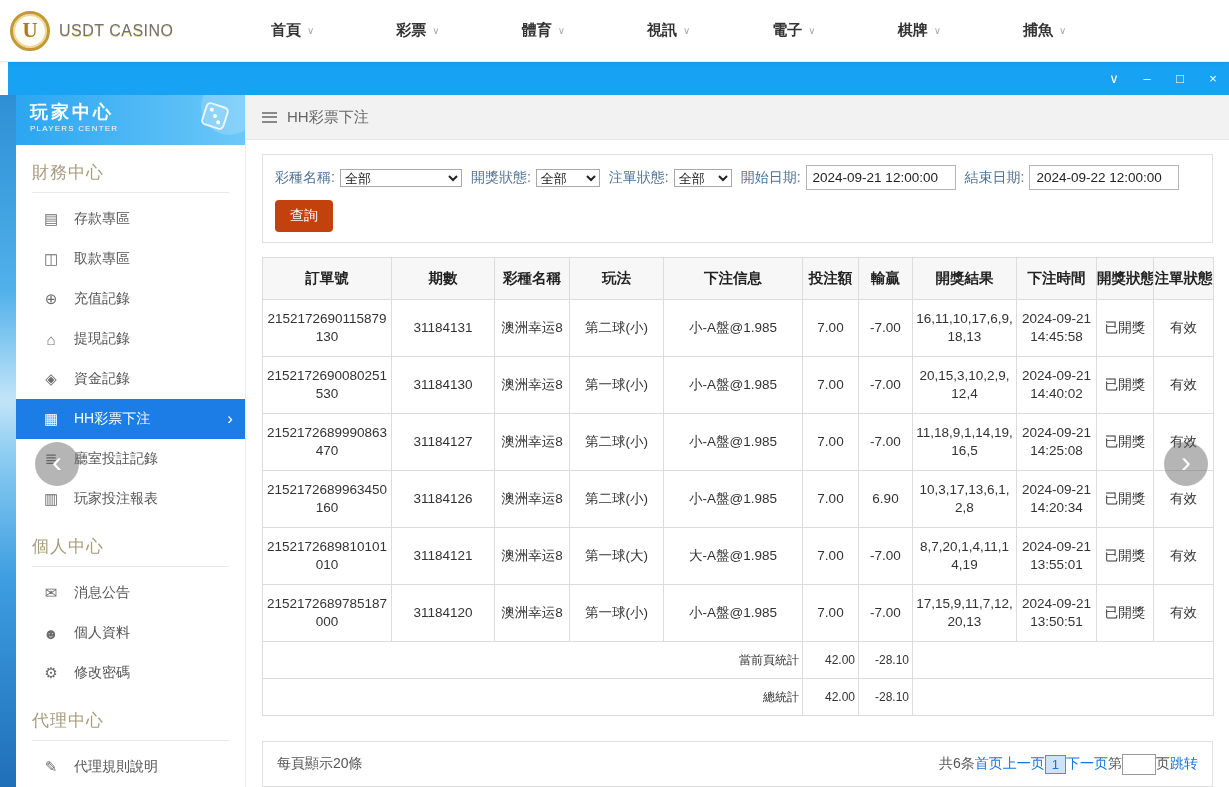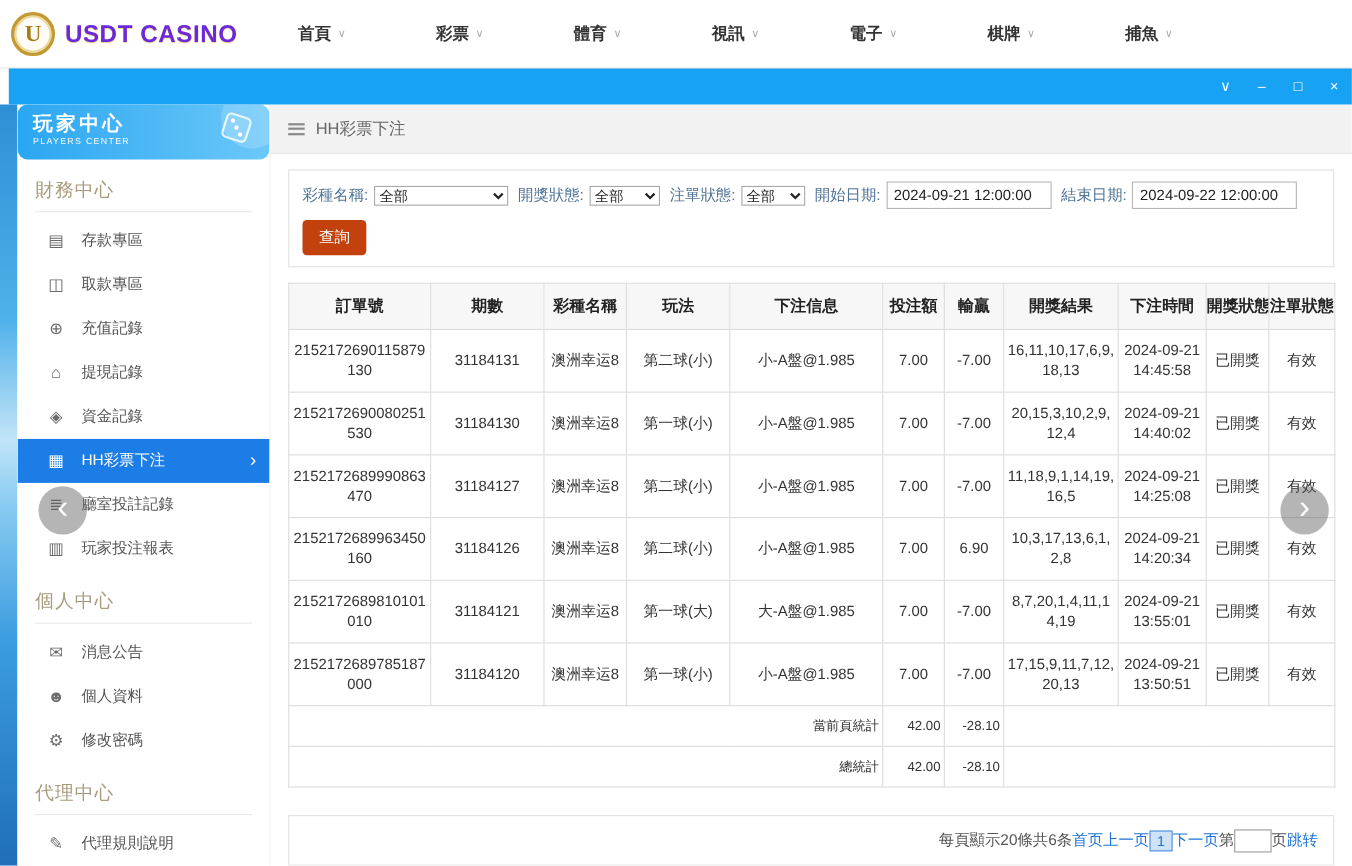--- a/index.html
+++ b/index.html
@@ -7,21 +7,21 @@
   body { font-family:"Liberation Sans", sans-serif; background:#fff; position:relative; overflow:hidden; }
 
   
   .topnav { position:absolute; top:0; left:0; right:0; height:62px; background:#fff;
             display:flex; align-items:center; border-bottom:1px solid #ececec;
             box-shadow:0 1px 3px rgba(0,0,0,.06); z-index:5; }
   .logo { display:flex; align-items:center; gap:9px; margin-left:10px; width:225px; }
   .logo-circle { width:40px; height:40px; border-radius:50%; border:3px solid #c29a31;
                  box-shadow: inset 0 0 0 2px #ecd89c; display:flex; align-items:center; justify-content:center;
                  color:#a87a18; font-weight:bold; font-size:21px; font-family:"Liberation Serif", serif; background:#fffdf5; }
-  .logo-text { font-size:22px; font-weight:700; color:#6d28d9; letter-spacing:.5px;
+  .logo-text { font-size:16px; font-weight:400; color:#737373; letter-spacing:.5px;
                text-shadow:0 1px 0 #ecd89c; white-space:nowrap; }
   .topnav-items { display:flex; gap:82px; margin-left:36px; }
   .nav-item { display:flex; align-items:center; gap:6px; font-size:15px; font-weight:bold; color:#333; cursor:pointer; white-space:nowrap; }
   .nav-caret { color:#aaa; font-size:10px; font-weight:normal; }
 
   
   .window-titlebar { position:absolute; top:62px; left:8px; right:0; height:33px; background:#17a2f3;
                      display:flex; align-items:center; justify-content:flex-end; padding-right:8px; z-index:4; }
   .win-controls { display:flex; align-items:center; gap:17px; }
   .win-ctrl { color:#fff; font-size:13px; width:16px; text-align:center; cursor:pointer; line-height:1; }
@@ -29,21 +29,21 @@
   
   .left-strip { position:absolute; top:95px; left:0; width:16px; bottom:0;
                 background:linear-gradient(180deg,#2e8fd5 0%, #4fb0ea 28%, #c2e4f8 44%, #8ccdf2 52%, #3d9de0 70%, #1f6fb8 100%); }
 
   
   .window-body { position:absolute; top:95px; left:16px; right:0; bottom:0; background:#fff; display:flex; }
 
   
   .sidebar { width:230px; background:#fff; border-right:1px solid #ededed; overflow:hidden; }
   .sidebar-header { height:50px; background:linear-gradient(90deg,#2ba6f1,#6cc8f9); color:#fff;
-                    padding:7px 12px 0 14px; position:relative; overflow:hidden;border-radius:9px; }
+                    padding:7px 12px 0 14px; position:relative; overflow:hidden; }
   .sidebar-title { font-size:18px; font-weight:bold; letter-spacing:3px; line-height:1.2; }
   .sidebar-subtitle { font-size:8px; letter-spacing:1.2px; opacity:.95; }
   .deco-circle { position:absolute; right:-12px; top:-16px; width:56px; height:56px; border-radius:50%;
                  background:rgba(255,255,255,.18); }
   .dice { position:absolute; right:18px; top:9px; width:24px; height:24px;
           border:2px solid rgba(255,255,255,.8); border-radius:5px; transform:rotate(18deg);
           background:rgba(255,255,255,.12); }
   .dice::before { content:""; position:absolute; width:4px; height:4px; border-radius:50%; background:#fff;
                   top:3px; left:3px; box-shadow:10px 10px 0 #fff, 5px 5px 0 #fff; }
   .side-section { margin:16px 16px 6px 16px; padding-bottom:8px; font-size:17px; color:#a89a7c;
@@ -77,21 +77,21 @@
   
   .table-wrap { margin-top:14px; }
   table { border-collapse:collapse; table-layout:fixed; width:100%; }
   th, td { border:1px solid #dcdcdc; text-align:center; vertical-align:middle; }
   th { height:42px; font-size:14.5px; color:#222; background:#f7f7f7; font-weight:bold; white-space:nowrap; overflow:hidden;text-align:center; }
   td { height:57px; font-size:13.5px; color:#333; padding:2px 3px; word-break:break-all; line-height:1.35; }
   tr.summary-row td { height:37px; font-size:12px;text-align:right; }
 
   
   .pagination { margin:14px 16px 0 16px; border:1px solid #e0e0e0; height:46px; display:flex;
-                align-items:center; justify-content:flex-end; padding:0 14px; font-size:14px; color:#555; }
+                align-items:center; justify-content:space-between; padding:0 14px; font-size:14px; color:#555; }
   .pag-right { display:flex; align-items:center; gap:0; }
   .pag-link { color:#1a73d9; cursor:pointer; }
   .pag-current { border:1px solid #4a90e2; background:#cfe2f7; color:#1a73d9; padding:1px 6px; font-size:13px; cursor:pointer; }
   .jump-input { width:34px; height:21px; border:1px solid #999; }
 
   
   .carousel-btn { position:absolute; width:44px; height:44px; border-radius:50%;
                   background:rgba(90,90,90,.45); color:#fff; font-size:30px; line-height:1;
                   display:flex; align-items:center; justify-content:center; cursor:pointer; z-index:9;
                   border:none; font-family:"Liberation Sans", sans-serif; padding-bottom:4px; }

